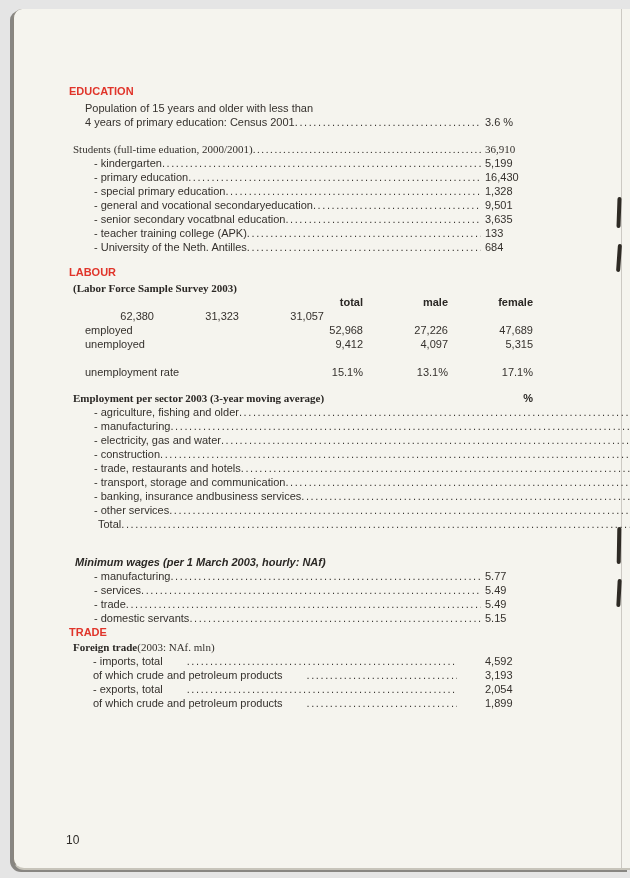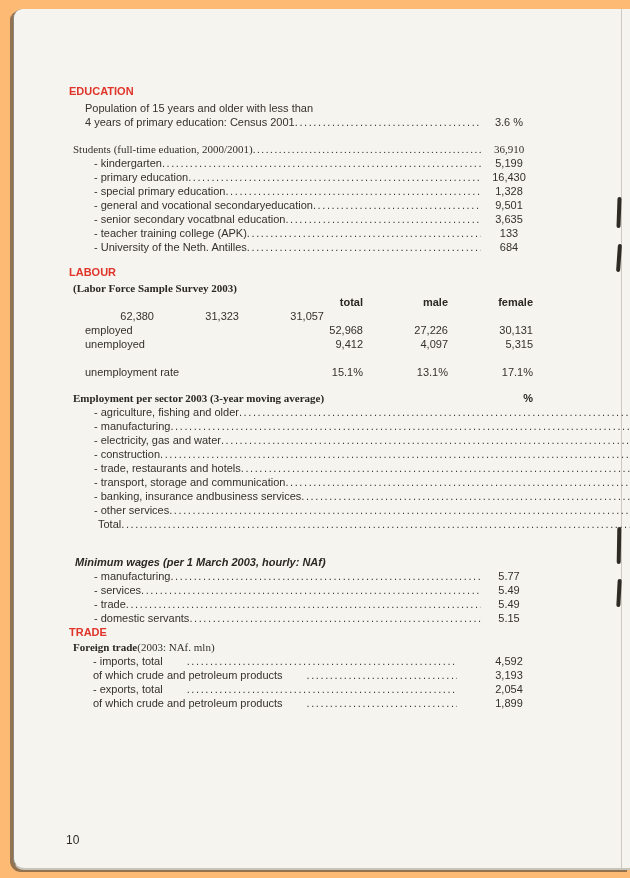--- a/index.html
+++ b/index.html
@@ -1,18 +1,18 @@
 <!DOCTYPE html>
 <html><head>
 <meta charset="utf-8">
 <style>
   * { box-sizing: border-box; margin: 0; padding: 0; }
   html, body { width: 630px; height: 878px; background: #171513; overflow: hidden;
                font-family: "Liberation Sans", sans-serif; }
-  .scan { position: relative; width: 630px; height: 878px; background: #fdba74; }
+  .scan { position: relative; width: 630px; height: 878px; background: #e5e5e5; }
   .page { position: absolute; left: 13px; top: 9px; width: 617px; height: 861px;
           background: #f5f4ee; border-radius: 9px 0 0 11px;
           border-left: 1px solid #8a857c; border-bottom: 2px solid #c7c4ba;
           box-shadow: -3px 2px 0 rgba(60,56,50,.55); }
   .crease { position: absolute; top: 0; bottom: 0; right: 8px; width: 1px;
             background: rgba(110,104,95,.30); }
   .mark { position: absolute; right: 9px; width: 4px; background: #2e2a24;
           border-radius: 2px; }
   .mark.m1 { top: 188px; height: 31px; transform: rotate(2deg); }
   .mark.m2 { top: 235px; height: 28px; transform: rotate(4deg); }
@@ -31,21 +31,21 @@
   .ind2 { padding-left: 25px; }
   .ind3 { padding-left: 24px; gap: 24px; }
   .ind4 { padding-left: 29px; }
   .t1   { padding-left: 4px; font-family: Liberation Serif, serif; }
   .t2   { padding-left: 6px; }
 
   .leader { flex: 1 1 auto; overflow: hidden; margin-right: 4px; color: #3a3631; }
   .leader::before { content: "..........................................................................................................................................................................................................";
                     letter-spacing: 1.6px; }
   .leader.tight { margin-right: 0; }
-  .val { flex: 0 0 48px; text-align: center; }
+  .val { flex: 0 0 48px; text-align: left; }
 
   .mt-students { margin-top: 13px; }
   .mt-labour   { margin-top: 11px; }
   .mt-survey   { margin-top: 2px; }
   .mt-rate     { margin-top: 14px; }
   .mt-emp      { margin-top: 12px; }
   .mt-wages    { margin-top: 24px; font-style: italic; }
   .mt-trade    { }
   .mt-foreign  { margin-top: 1px; }
 
@@ -134,21 +134,21 @@
       <div>
           <div class="trow">
           <span class="tcell">62,380</span>
           <span class="tcell">31,323</span>
           <span class="tcell">31,057</span>
         </div>
           <div class="trow">
           <span class="tlabel">employed</span>
           <span class="tcell">52,968</span>
           <span class="tcell">27,226</span>
-          <span class="tcell">30,131</span>
+          <span class="tcell">47,689</span>
         </div>
           <div class="trow">
           <span class="tlabel">unemployed</span>
           <span class="tcell">9,412</span>
           <span class="tcell">4,097</span>
           <span class="tcell">5,315</span>
         </div>
         </div>
       <div class="trow mt-rate">
         <span class="tlabel">unemployment rate</span>

